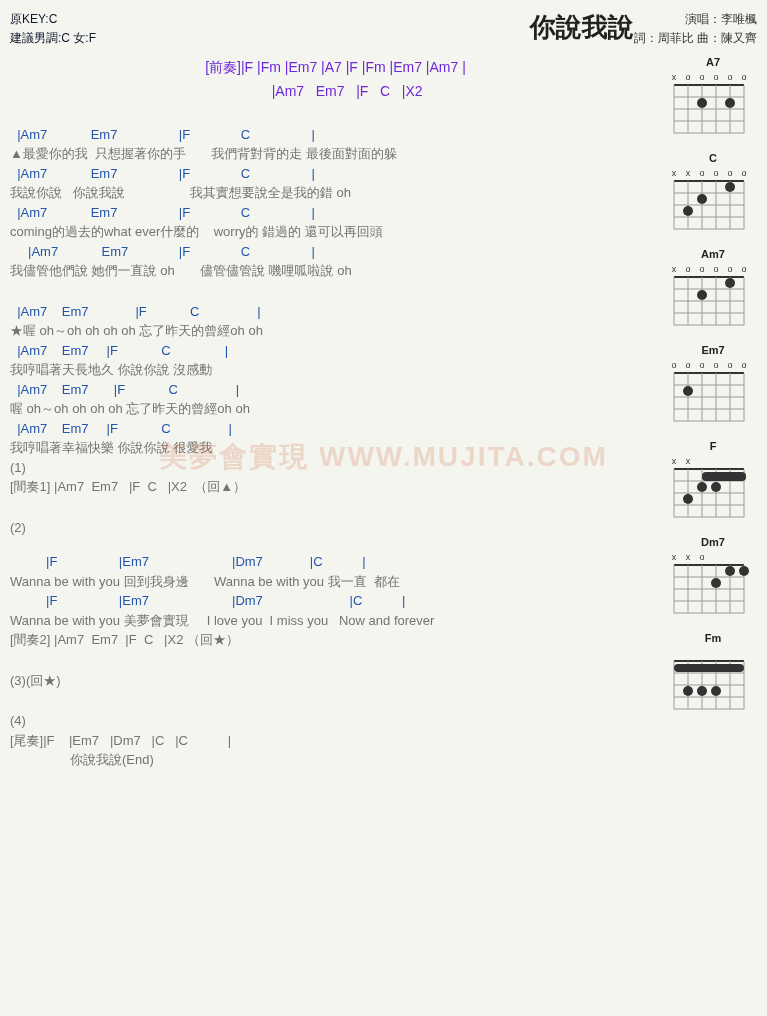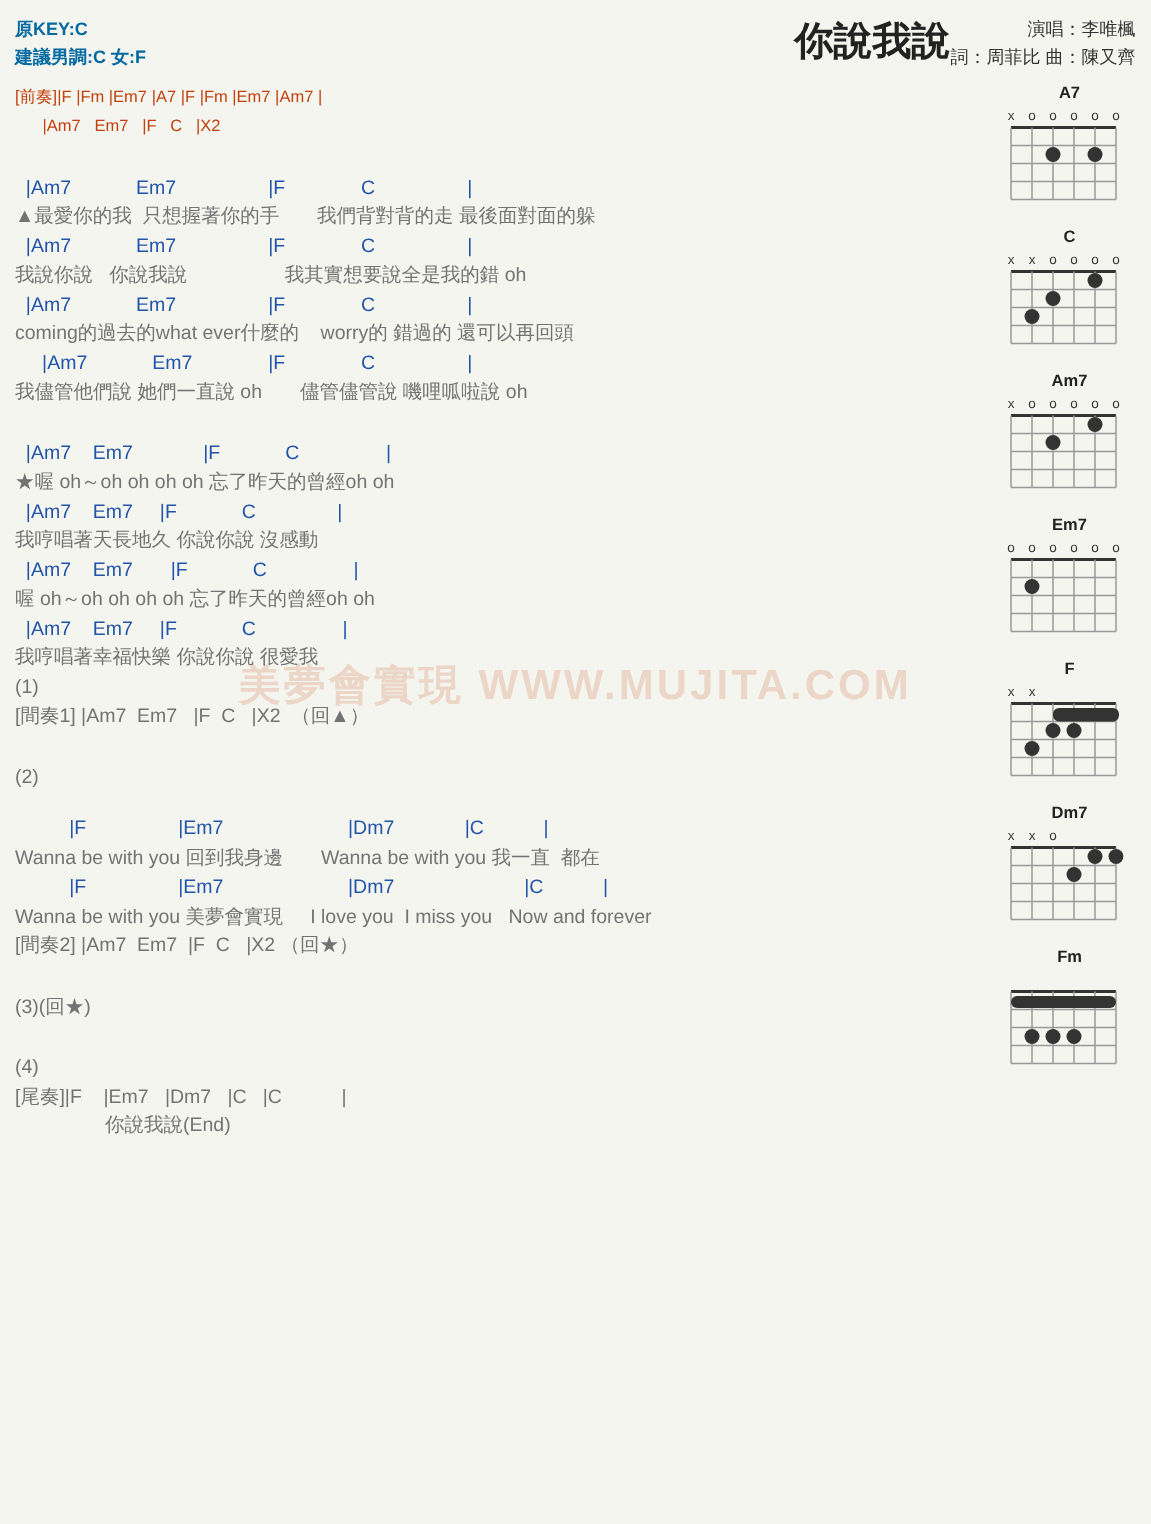--- a/index.html
+++ b/index.html
@@ -22,22 +22,21 @@
     }
     .header {
       display: flex;
       justify-content: space-between;
       align-items: flex-start;
       margin-bottom: 8px;
     }
     .header-left {
       font-size: 12px;
       line-height: 1.6;
-      color: #0369a1;
-      font-weight: bold;
+      color: #0f172a;
     }
     .header-center {
       text-align: right;
       font-size: 26px;
       font-weight: bold;
       color: #222;
       flex: 1;
     }
     .header-right {
       font-size: 12px;
@@ -67,23 +66,24 @@
       line-height: 1.5;
       white-space: pre;
     }
     .lyric-line {
       color: #737373;
       font-size: 13px;
       line-height: 1.5;
       white-space: pre;
     }
     .intro-line {
-      color: #c2410c;
-      font-size: 11px;
+      color: #6d28d9;
+      font-size: 14px;
       line-height: 1.7;
+      text-align: center;
     }
     .watermark {
       position: absolute;
       top: 45%;
       left: 50%;
       transform: translate(-50%, -50%);
       font-size: 28px;
       color: rgba(200,80,20,0.18);
       font-weight: bold;
       white-space: nowrap;

